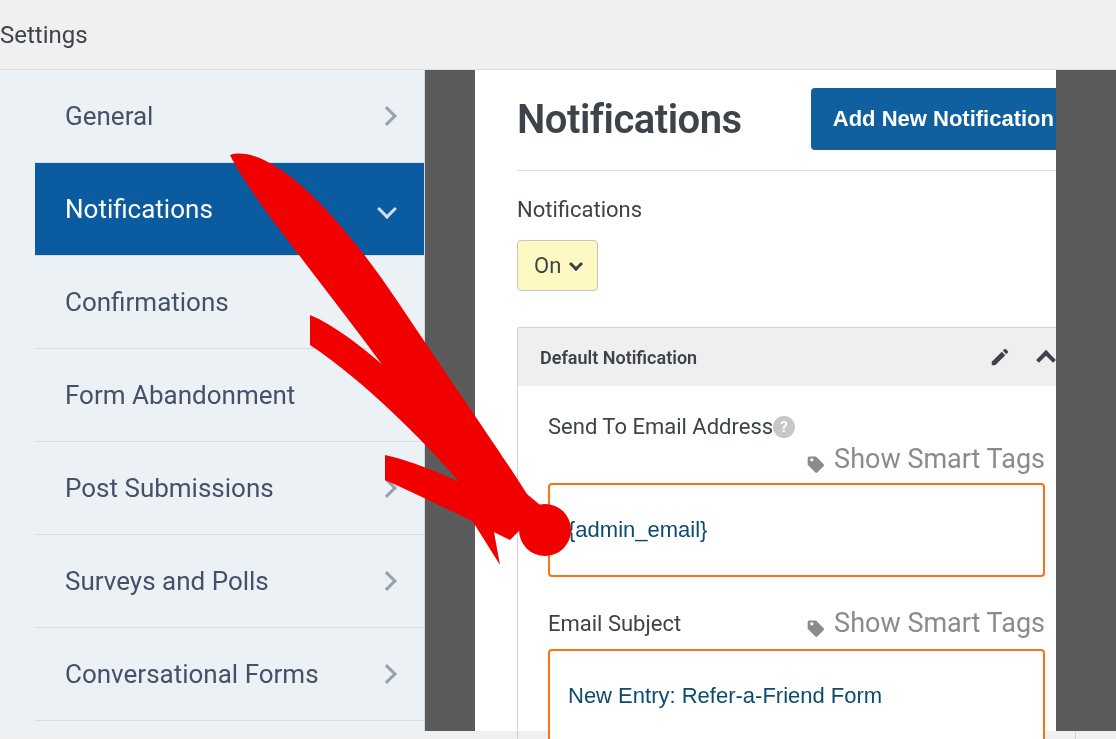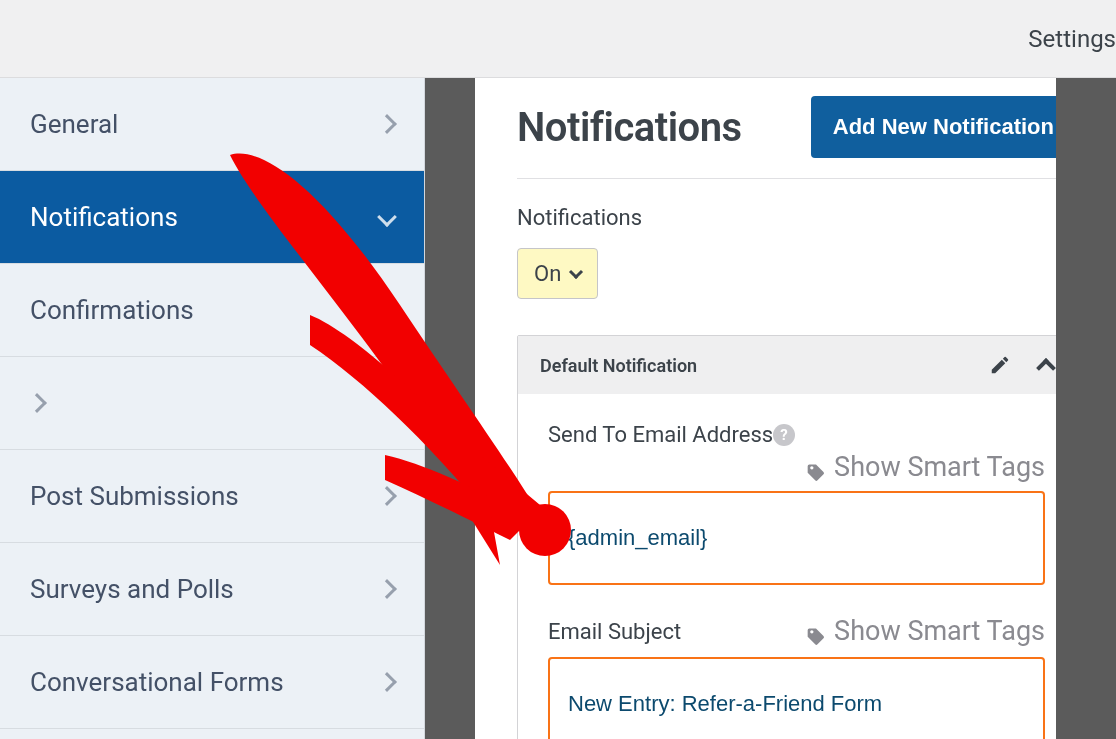--- a/index.html
+++ b/index.html
@@ -1,20 +1,20 @@
 <!DOCTYPE html>
 <html><head>
 <meta charset="utf-8">
 <style>
   * { box-sizing: border-box; margin: 0; padding: 0; }
   html, body { width: 1116px; height: 739px; font-family: -apple-system, BlinkMacSystemFont, "Segoe UI", Roboto, Helvetica, Arial, sans-serif; background:#f0f0f1; overflow:hidden; }
-  .top-bar { height:78px; background:#f0f0f1; border-bottom:1px solid #dcdcde; display:flex; align-items:center; justify-content:flex-end; }
+  .top-bar { height:70px; background:#f0f0f1; border-bottom:1px solid #dcdcde; display:flex; align-items:center; justify-content:flex-start; }
   .top-bar-title { font-size:24px; color:#3c434a; font-weight:400; }
   .layout { display:flex; height:calc(100% - 78px); }
-  .sidebar { width:425px; background:#ecf1f6; border-right:1px solid #d3d8de; }
+  .sidebar { width:425px; background:#ecf1f6; border-right:1px solid #d3d8de;padding-left:35px; }
   .sidebar-item { height:93px; display:flex; align-items:center; justify-content:space-between; padding:0 30px; font-size:26px; color:#445167; cursor:pointer; border-bottom:1px solid #d7dce1; }
   .sidebar-item.selected { background:#0b5ba1; color:#fff; }
   .sidebar-item .chev { width:14px; height:14px; border-right:3px solid currentColor; border-bottom:3px solid currentColor; transform:rotate(-45deg); opacity:.5; }
   .sidebar-item.selected .chev { transform:rotate(45deg); opacity:.8; border-color:#fff; }
   .between { width:50px; background:#5b5b5b; }
   .main { flex:1; background:#fff; position:relative; padding:18px 40px 0 42px; }
   .panel-head { display:flex; align-items:center; justify-content:space-between; padding-bottom:20px; border-bottom:1px solid #e0e0e3; margin-bottom:26px; }
   .panel-head h1 { font-size:40px; font-weight:600; color:#3c434a; letter-spacing:-0.5px; }
   .add-btn { background:#105f9e; color:#fff; font-size:22px; font-weight:600; padding:18px 22px; border:none; border-radius:4px; cursor:pointer; }
   .notif-label { font-size:22px; color:#3c434a; margin-bottom:18px; }
@@ -56,20 +56,21 @@
     </div>
     <div class="sidebar-item selected">
       <span>Notifications</span>
       <span class="chev"></span>
     </div>
     <div class="sidebar-item">
       <span>Confirmations</span>
       <span class="chev"></span>
     </div>
     <div class="sidebar-item">
+      <span>Form Abandonment</span>
       <span class="chev"></span>
     </div>
     <div class="sidebar-item">
       <span>Post Submissions</span>
       <span class="chev"></span>
     </div>
     <div class="sidebar-item">
       <span>Surveys and Polls</span>
       <span class="chev"></span>
     </div>

